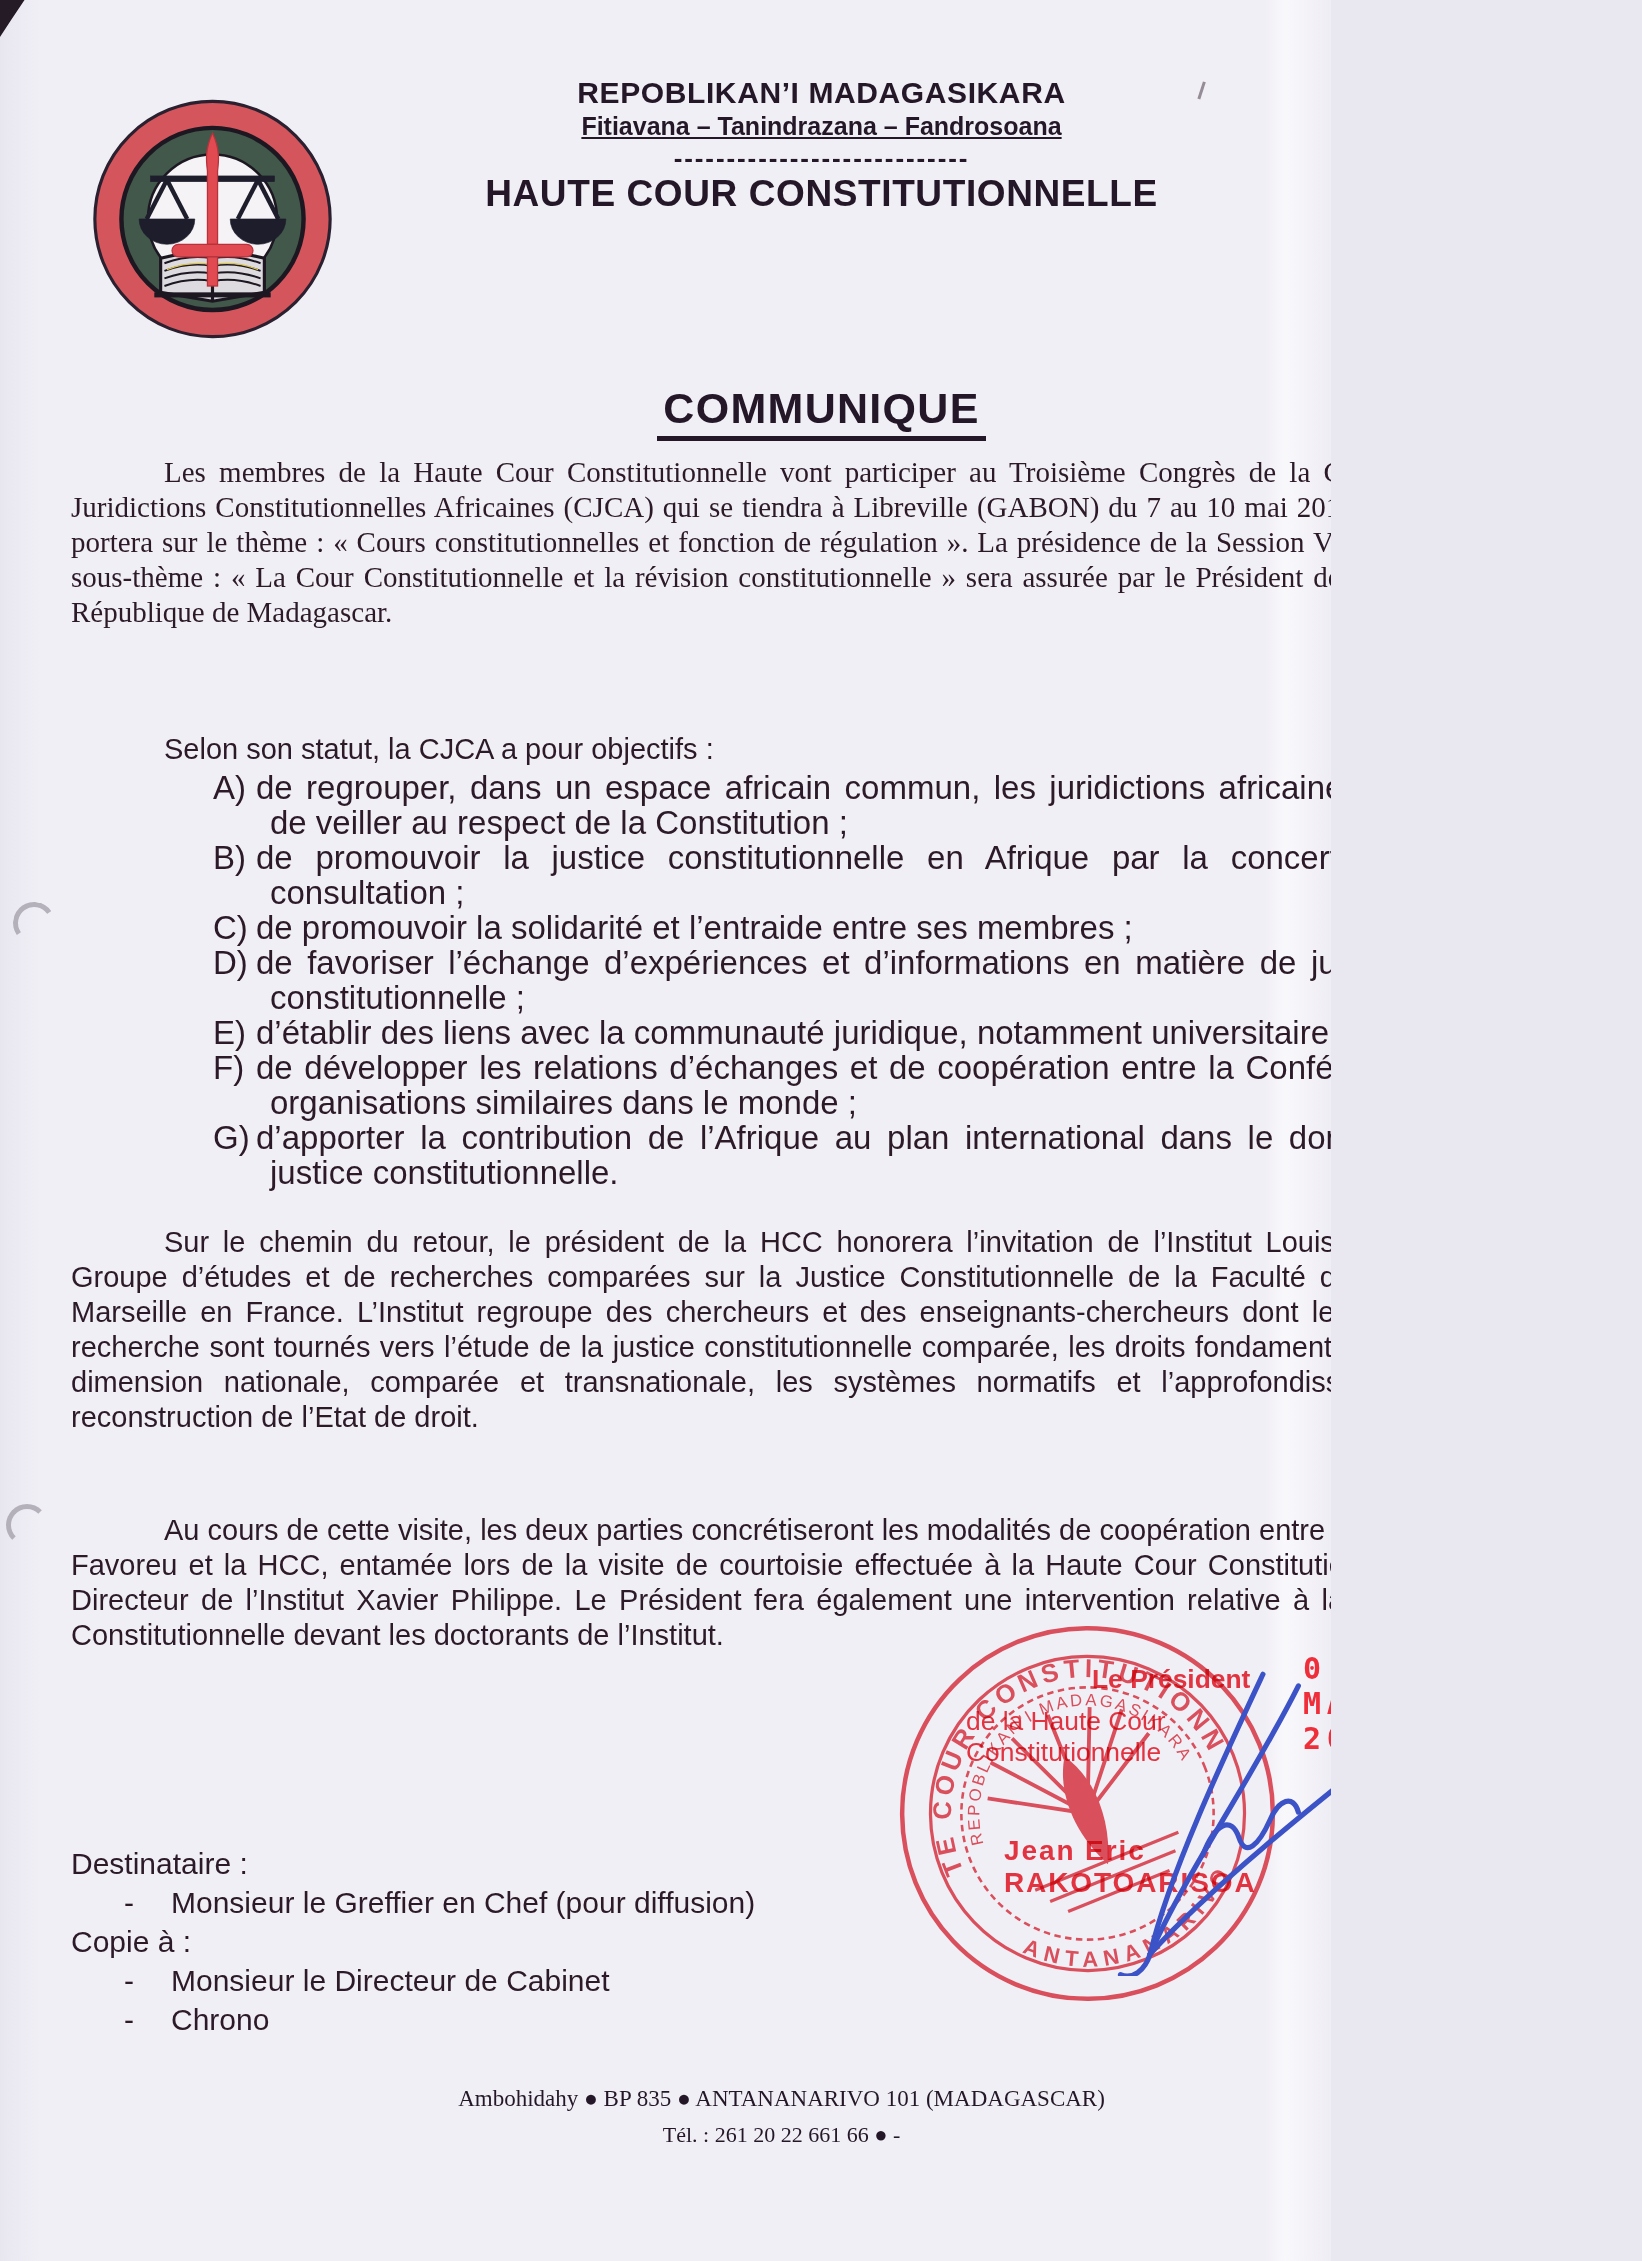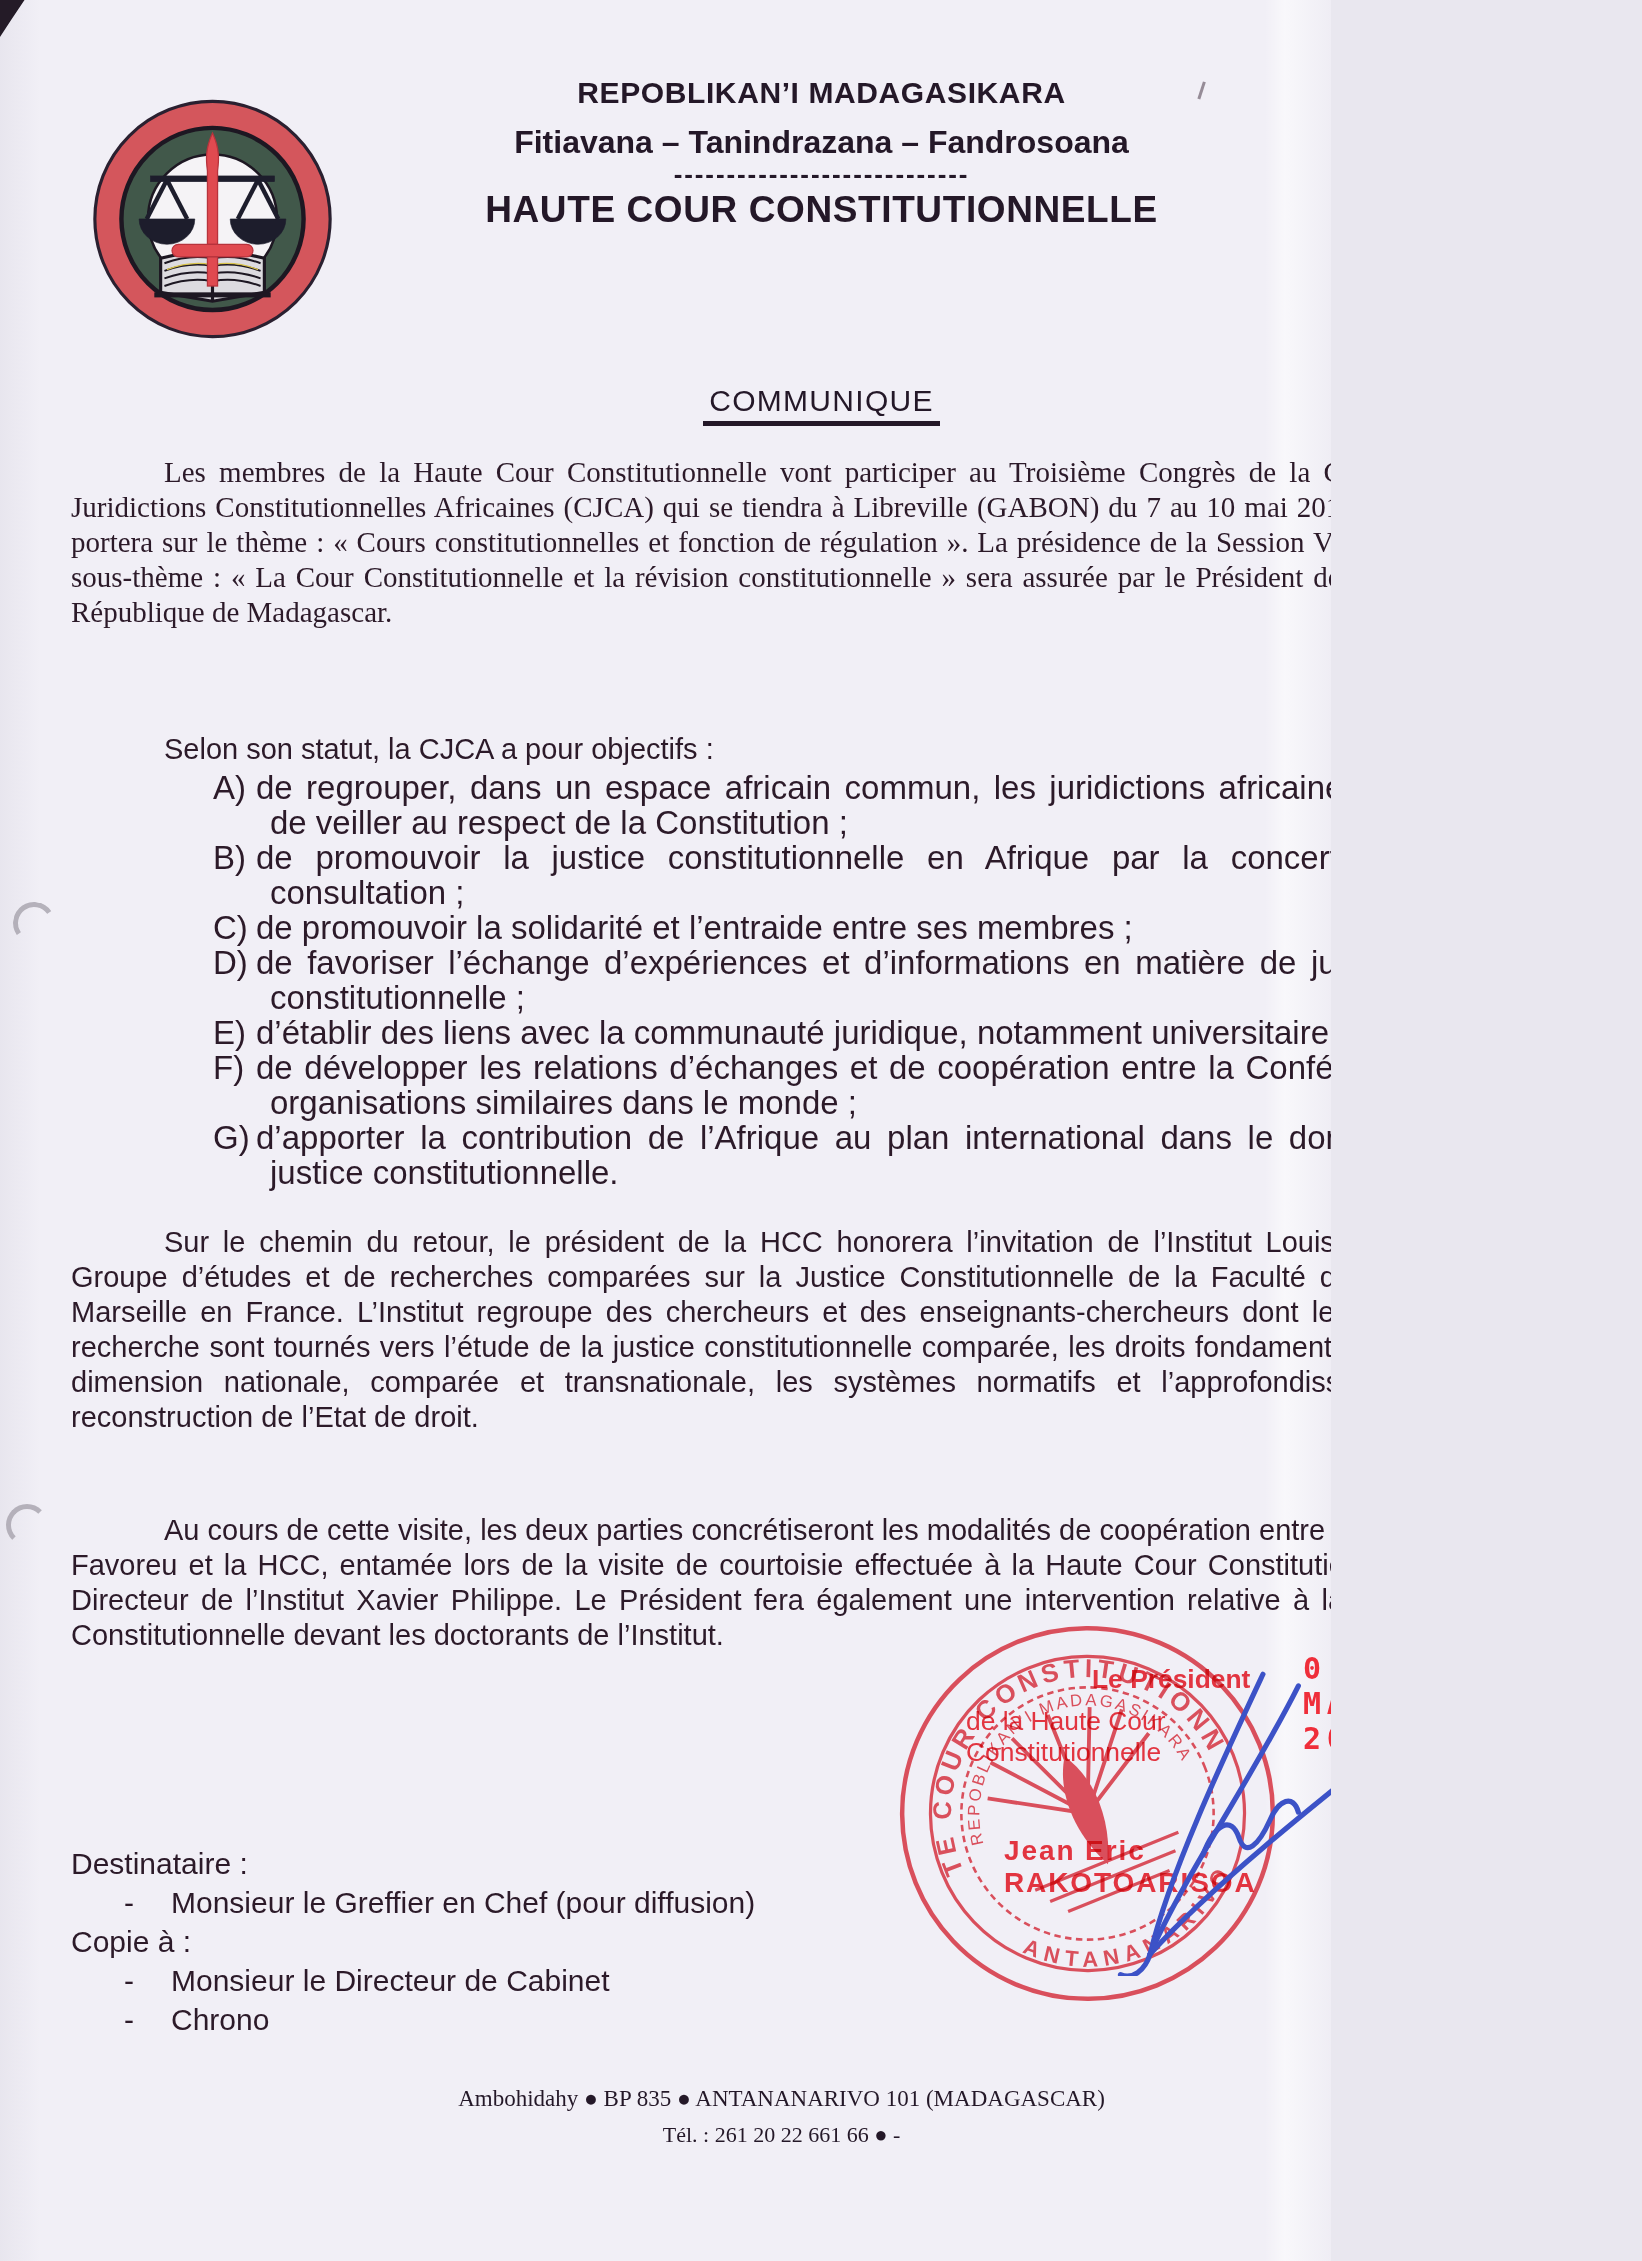--- a/index.html
+++ b/index.html
@@ -12,27 +12,27 @@
     position:relative;width:1331px;height:2261px;overflow:hidden;
     background:
       linear-gradient(90deg, rgba(255,255,255,0) 95%, rgba(255,255,255,.55) 96.5%, rgba(236,234,242,.4) 100%),
       linear-gradient(90deg, rgba(222,220,230,.5) 0%, rgba(242,240,247,0) 3%),
       #f1eff6;
     color:#2c1a29;
   }
   
   .header-text{position:absolute;top:76px;left:0;width:1643px;text-align:center;color:#241828;}
   .h-republic{font-size:30px;font-weight:bold;letter-spacing:0.6px;line-height:33px;}
-  .h-motto{font-size:32px;font-weight:bold;margin-top:18px;line-height:31px;}
+  .h-motto{font-size:25px;font-weight:bold;margin-top:2px;line-height:31px;text-decoration:underline;}
   .h-sep{font-size:26px;font-weight:bold;letter-spacing:1.9px;line-height:27px;margin-top:2.6px;}
   .h-inst{font-size:37px;font-weight:bold;letter-spacing:0.6px;margin-top:1.3px;line-height:41px;}
   .logo{position:absolute;left:86px;top:95px;width:253px;height:253px;}
   
   .title-wrap{position:absolute;top:384px;left:0;width:1643px;text-align:center;}
-  .title{display:inline-block;font-size:30px;font-weight:normal;letter-spacing:1.3px;
+  .title{display:inline-block;font-size:43px;font-weight:bold;letter-spacing:1.3px;
          color:#241828;border-bottom:5.2px solid #241828;padding:0 6.4px 3.2px 6.4px;text-align:center;}
   
   .para{position:absolute;left:71px;width:1438px;font-size:29px;line-height:35px;
         text-align:justify;text-indent:93px;color:#2c1a29;}
   .p1{top:455px;font-family:Liberation Serif, serif;}
   .intro{top:732px;}
   .p3{top:1225px;}
   .p4{top:1513px;}
   .objectives{position:absolute;left:213px;top:770px;width:1296px;}
   .obj-item{font-size:33px;line-height:35px;text-align:justify;

